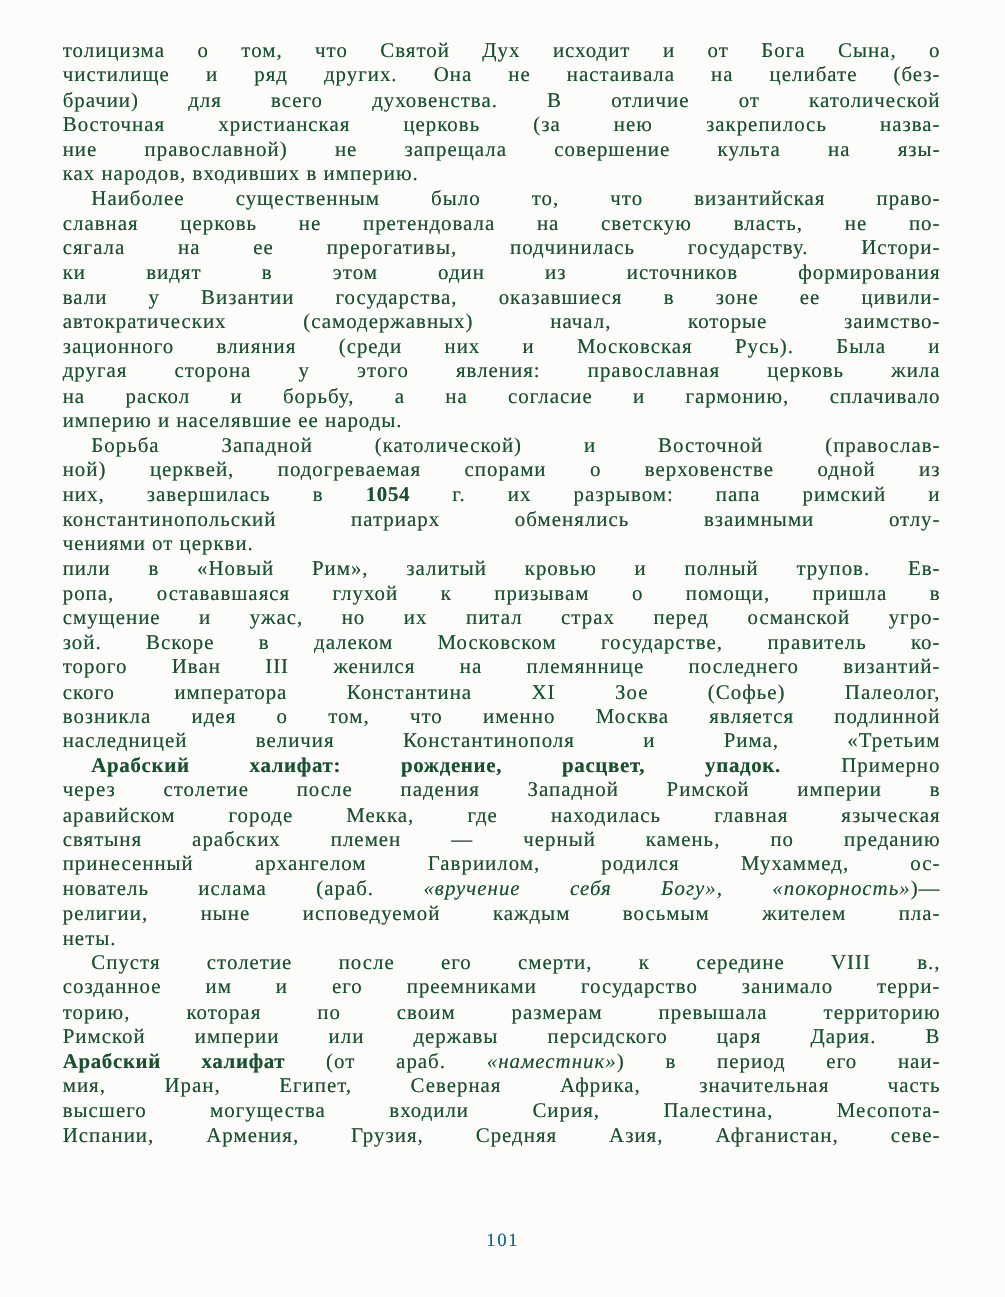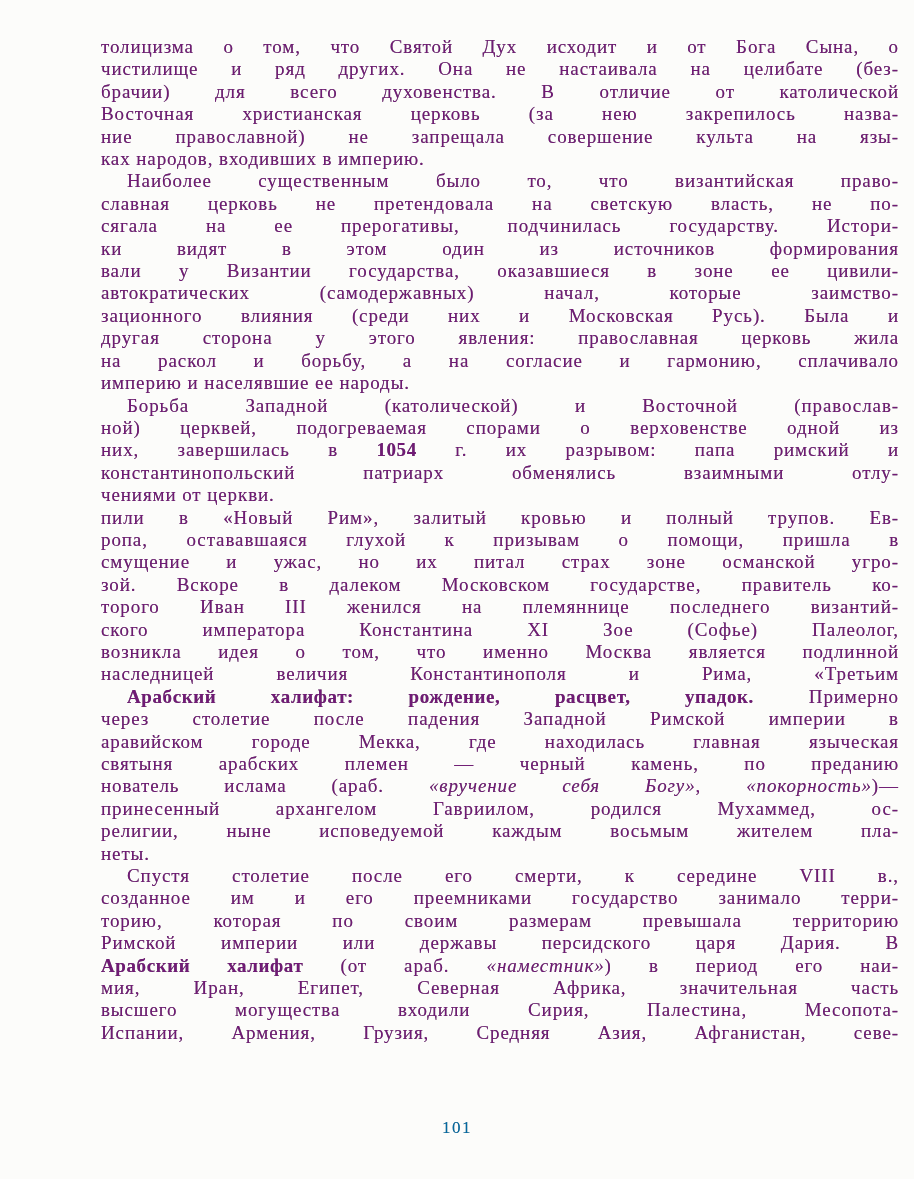--- a/index.html
+++ b/index.html
@@ -13,26 +13,25 @@
     height: 1179px;
     background: #fcfcfa;
     overflow: hidden;
     font-family: "Liberation Serif", "DejaVu Serif", serif;
   }
   .page-text {
     position: absolute;
     left: 57px;
     top: 36px;
     width: 798px;
-    color: #701a75;
+    color: #14532d;
     font-size: 19px;
     line-height: 22.4px;
     letter-spacing: 0.9px;
     text-shadow: 0 0 0.5px rgba(40,40,40,0.55);
-    margin-left: 44px;
   }
   .paragraph { margin: 0; padding: 0; }
   .line {
     text-align: justify;
     text-align-last: justify;
   }
   .line.last {
     text-align-last: left;
   }
   .line.first-indent {
@@ -80,34 +79,34 @@
       <div class="paragraph">
         <div class="line first-indent">Борьба Западной (католической) и Восточной (православ-</div>
         <div class="line">ной) церквей, подогреваемая спорами о верховенстве одной из</div>
         <div class="line">них, завершилась в <b>1054</b> г. их разрывом: папа римский и</div>
         <div class="line">константинопольский патриарх обменялись взаимными отлу-</div>
         <div class="line last">чениями от церкви.</div>
       </div>
       <div class="paragraph">
         <div class="line">пили в «Новый Рим», залитый кровью и полный трупов. Ев-</div>
         <div class="line">ропа, остававшаяся глухой к призывам о помощи, пришла в</div>
-        <div class="line">смущение и ужас, но их питал страх зоне османской угро-</div>
+        <div class="line">смущение и ужас, но их питал страх перед османской угро-</div>
         <div class="line">зой. Вскоре в далеком Московском государстве, правитель ко-</div>
         <div class="line">торого Иван III женился на племяннице последнего византий-</div>
         <div class="line">ского императора Константина XI Зое (Софье) Палеолог,</div>
         <div class="line">возникла идея о том, что именно Москва является подлинной</div>
         <div class="line">наследницей величия Константинополя и Рима, «Третьим</div>
       </div>
       <div class="paragraph">
         <div class="line first-indent"><b>Арабский халифат: рождение, расцвет, упадок.</b> Примерно</div>
         <div class="line">через столетие после падения Западной Римской империи в</div>
         <div class="line">аравийском городе Мекка, где находилась главная языческая</div>
         <div class="line">святыня арабских племен — черный камень, по преданию</div>
+        <div class="line">принесенный архангелом Гавриилом, родился Мухаммед, ос-</div>
         <div class="line">нователь ислама (араб. <i>«вручение себя Богу»</i>, <i>«покорность»</i>)—</div>
-        <div class="line">принесенный архангелом Гавриилом, родился Мухаммед, ос-</div>
         <div class="line">религии, ныне исповедуемой каждым восьмым жителем пла-</div>
         <div class="line last">неты.</div>
       </div>
       <div class="paragraph">
         <div class="line first-indent">Спустя столетие после его смерти, к середине VIII в.,</div>
         <div class="line">созданное им и его преемниками государство занимало терри-</div>
         <div class="line">торию, которая по своим размерам превышала территорию</div>
         <div class="line">Римской империи или державы персидского царя Дария. В</div>
         <div class="line"><b>Арабский халифат</b> (от араб. <i>«наместник»</i>) в период его наи-</div>
         <div class="line">мия, Иран, Египет, Северная Африка, значительная часть</div>

